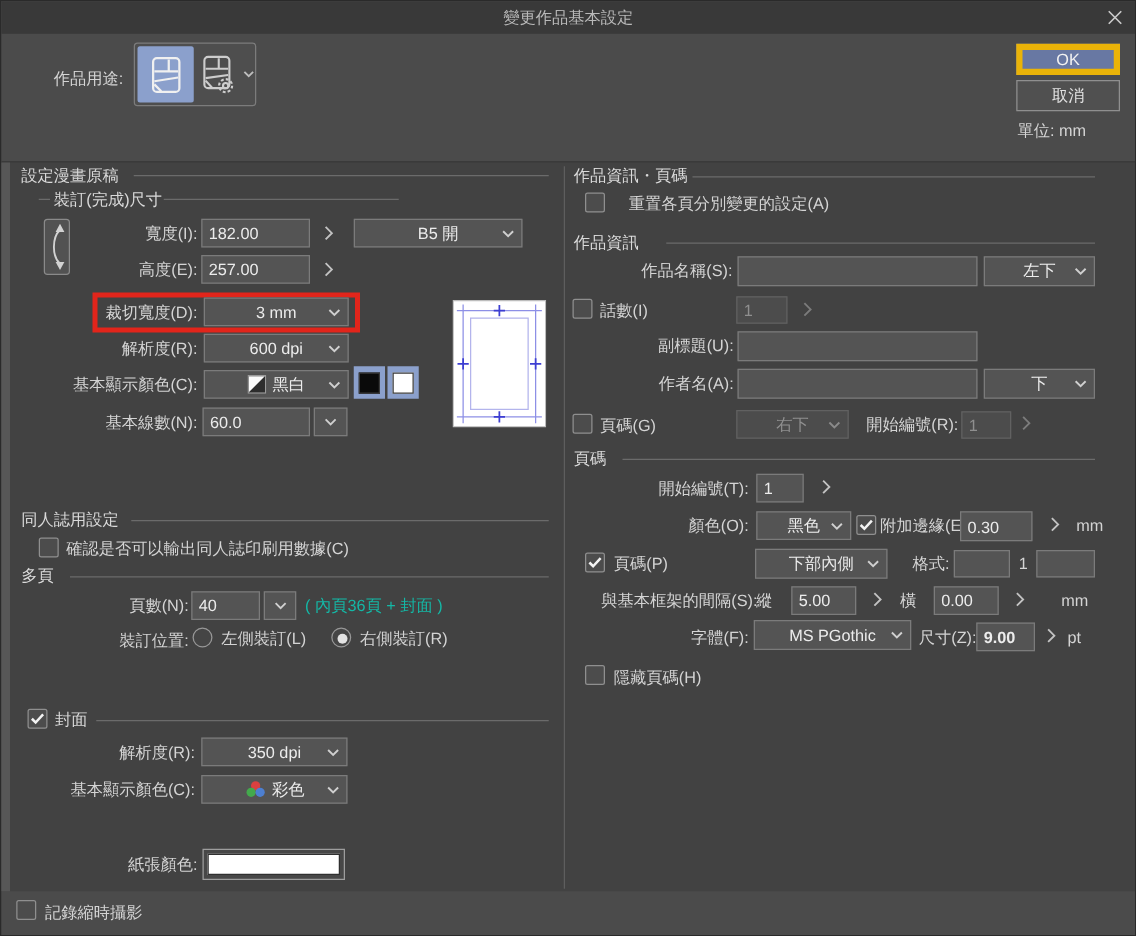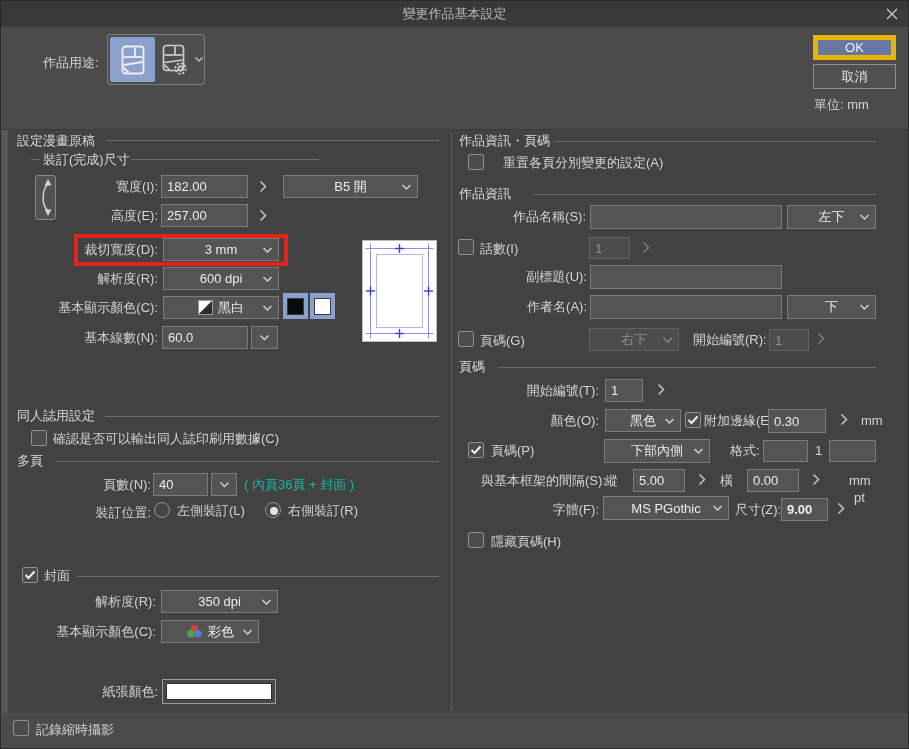--- a/index.html
+++ b/index.html
@@ -252,21 +252,21 @@
   <div class="a dd" style="left:160px;top:589px;width:117px;height:23px;">
     <span>350 dpi</span>
     <span class="chev">
       <svg width="11" height="7" viewBox="0 0 11 7">
           <polyline points="1.5,1.5 5.5,5.5 9.5,1.5" fill="none" stroke="#cfcfcf" stroke-width="1.5"></polyline>
         </svg>
       </span>
   </div>
 
   <div class="a lbl r" style="left:35px;top:619px;width:120px;">基本顯示顏色(C):</div>
-  <div class="a dd" style="left:160px;top:619px;width:98px;height:23px;">
+  <div class="a dd" style="left:160px;top:619px;width:117px;height:23px;">
     <svg width="17" height="15" viewBox="0 0 17 15" style="margin-right:5px;">
       <circle cx="8.5" cy="4.6" r="3.7" fill="#d94040"></circle>
       <circle cx="4.9" cy="9.8" r="3.7" fill="#43a94c"></circle>
       <circle cx="12.1" cy="9.8" r="3.7" fill="#4d7fd0"></circle>
     </svg>
     <span>彩色</span>
     <span class="chev">
       <svg width="11" height="7" viewBox="0 0 11 7">
           <polyline points="1.5,1.5 5.5,5.5 9.5,1.5" fill="none" stroke="#cfcfcf" stroke-width="1.5"></polyline>
         </svg>
@@ -423,21 +423,21 @@
         </svg>
       </span>
   </div>
   <div class="a lbl" style="left:734px;top:497px;">尺寸(Z):</div>
   <input class="a inp" style="left: 780px; top: 497px; width: 47px; height: 23px; font-weight: bold;" value="9.00">
   <div class="a spin" style="left:836px;top:501px;">
     <svg width="8" height="13" viewBox="0 0 8 13">
         <polyline points="1.5,1.5 6.5,6.5 1.5,11.5" fill="none" stroke="#c2c2c2" stroke-width="1.5"></polyline>
       </svg>
   </div>
-  <div class="a lbl" style="left:853px;top:485px;">pt</div>
+  <div class="a lbl" style="left:853px;top:497px;">pt</div>
 
   <div class="a checkbox" style="left:467px;top:531px;">
     
   </div>
   <div class="a lbl" style="left:490px;top:529px;">隱藏頁碼(H)</div>
 
   <div class="a checkbox" style="left:12px;top:719px;">
     
   </div>
   <div class="a lbl" style="left:35px;top:717px;">記錄縮時攝影</div>

